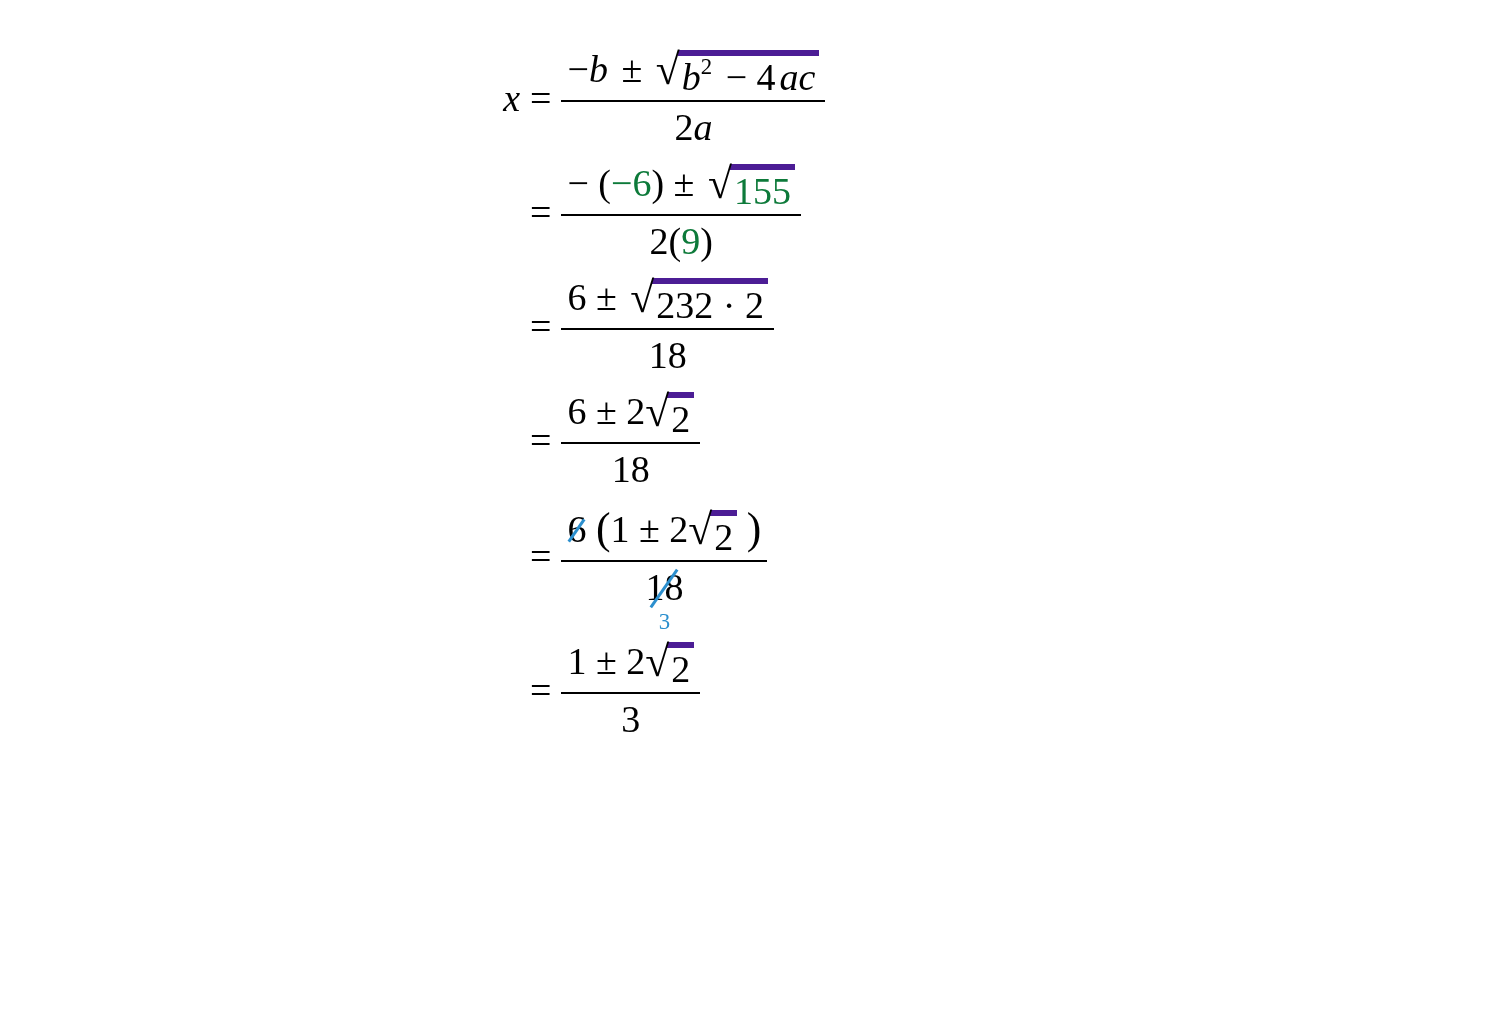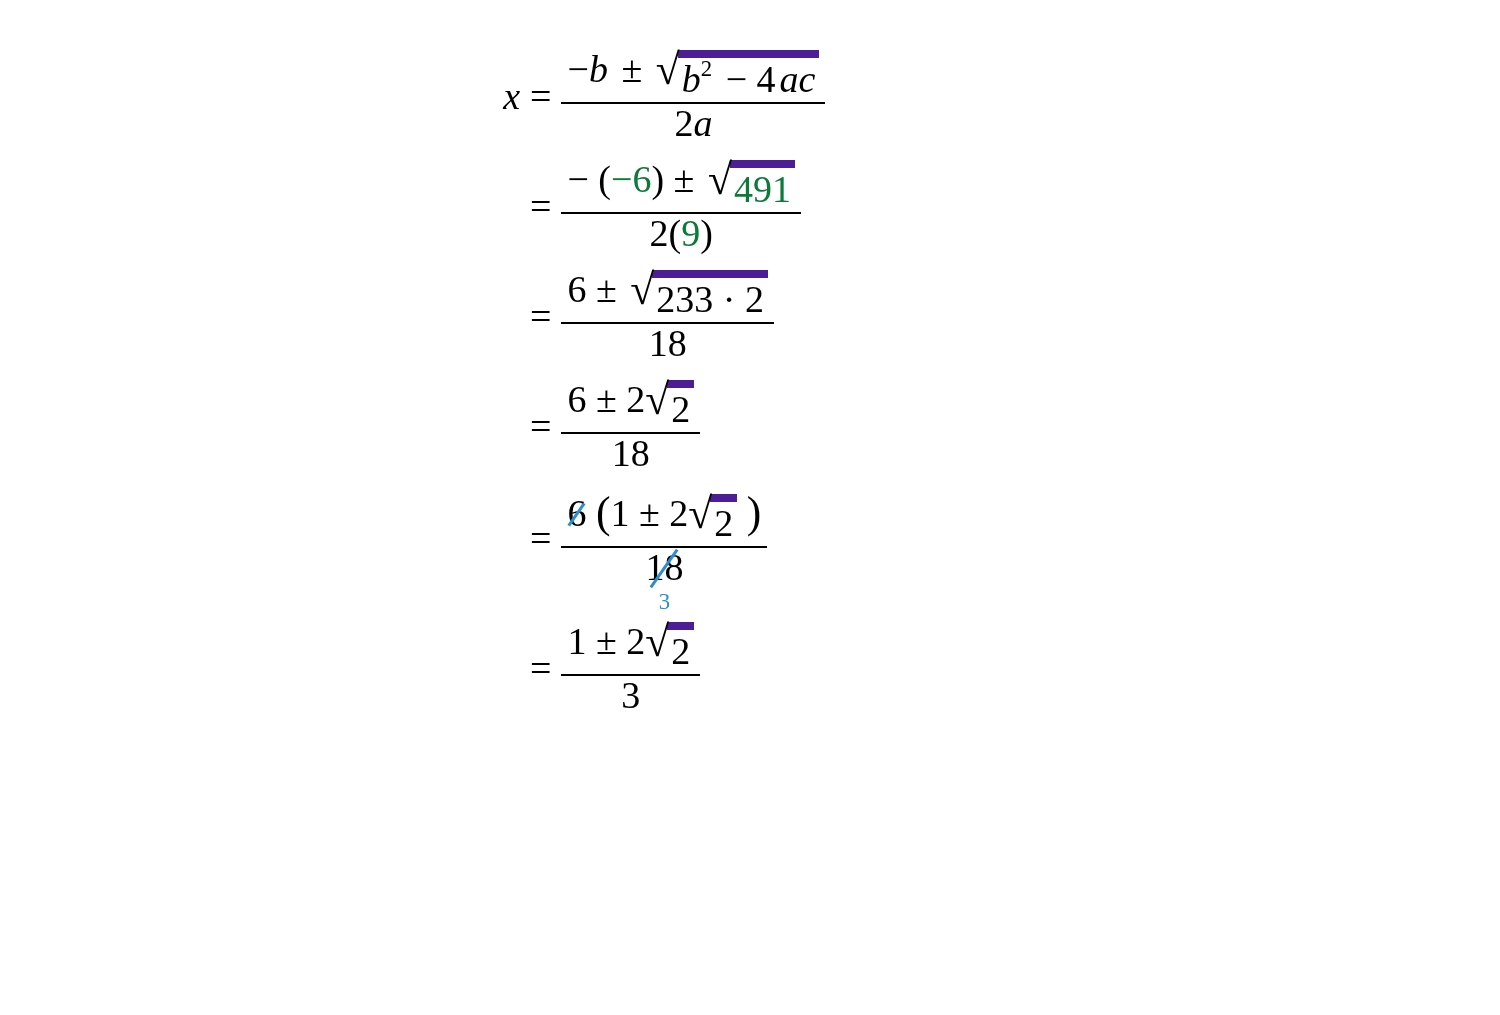--- a/index.html
+++ b/index.html
@@ -37,21 +37,21 @@
     align-items: center;
     vertical-align: middle;
   }
   .frac .num {
     padding: 0 6px 4px 6px;
     border-bottom: 2px solid #000;
     white-space: nowrap;
     position: relative;
   }
   .frac .den {
-    padding-top: 0;
+    padding-top: 6px;
     white-space: nowrap;
     position: relative;
   }
   .it { font-style: italic; }
   .green { color: #0d7a3a; }
   .blue { color: #2b8fce; }
   .sup {
     font-size: 0.6em;
     vertical-align: super;
     position: relative;
@@ -62,21 +62,21 @@
     align-items: flex-start;
     position: relative;
   }
   .sqrt .surd {
     font-size: 1.15em;
     line-height: 0.8;
     position: relative;
     top: 0.05em;
   }
   .sqrt .radicand {
-    border-top: 8px solid #4c1d95;
+    border-top: 6px solid #4c1d95;
     padding: 2px 4px 0 4px;
     margin-left: -2px;
     white-space: nowrap;
   }
   .strike-wrap {
     position: relative;
     display: inline-block;
   }
   .strike-wrap::after {
     content: '';
@@ -128,38 +128,38 @@
   </div>
 
   <div class="row">
     <span class="lhs"></span>
     <span class="eq">=</span>
     <span class="frac">
       <span class="num">
         <span>− (</span><span class="green">−6</span><span style="padding-right:4px;">) ±</span>
         <span class="sqrt">
           <span class="surd">√</span>
-          <span class="radicand"><span class="green">491</span></span>
+          <span class="radicand"><span class="green">155</span></span>
         </span>
       </span>
       <span class="den">
         <span>2(</span><span class="green">9</span><span>)</span>
       </span>
     </span>
   </div>
 
   <div class="row">
     <span class="lhs"></span>
     <span class="eq">=</span>
     <span class="frac">
       <span class="num">
         <span style="padding-right:4px;">6 ±</span>
         <span class="sqrt">
           <span class="surd">√</span>
-          <span class="radicand">233 · 2</span>
+          <span class="radicand">232 · 2</span>
         </span>
       </span>
       <span class="den">18</span>
     </span>
   </div>
 
   <div class="row">
     <span class="lhs"></span>
     <span class="eq">=</span>
     <span class="frac">

